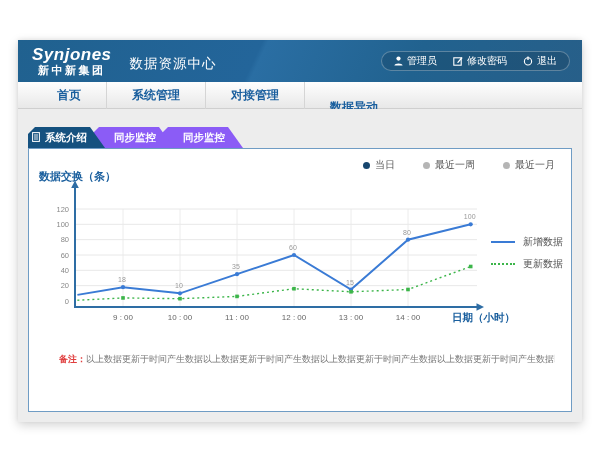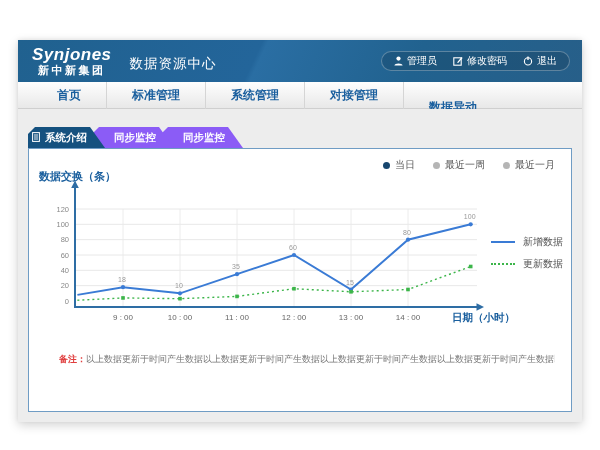--- a/index.html
+++ b/index.html
@@ -39,21 +39,21 @@
   .tab { height:21px; padding:0 18px 0 4px; display:flex; align-items:center; gap:5px;
          font-size:10.5px; font-weight:bold; color:#fff; cursor:pointer;
          clip-path:polygon(0 100%, 0 7px, 7px 0, calc(100% - 15px) 0, 100% 100%); }
   .tab.active { background:#15517f; z-index:3; }
   .tab.inactive { background:#8b5cf6; z-index:2; margin-left:-13px; padding-left:22px; }
   .tab.inactive + .tab.inactive { z-index:1; }
 
   .panel { position:absolute; left:10px; right:10px; top:39px; height:264px;
            background:#ffffff; border:1px solid #6f9cc4; }
 
-  .range-group { position:absolute; top:9px; right:16px; display:flex; gap:18px; align-items:center; }
+  .range-group { position:absolute; top:9px; right:16px; display:flex; gap:28px; align-items:center; }
   .range-opt { display:flex; align-items:center; gap:5px; font-size:10px; color:#555; cursor:pointer; }
   .radio-dot { width:7px; height:7px; border-radius:50%; background:#b5b5b5; }
   .range-opt.selected .radio-dot { background:#17466e; }
 
   .y-axis-title { position:absolute; left:10px; top:20px; font-size:11px; font-weight:bold; color:#1a5f9e; }
 
   .chart-svg { position:absolute; left:0; top:30px; }
   .ytick  { font-size:7.5px; fill:#888; }
   .xtick  { font-size:8px; fill:#666; }
   .ptlabel{ font-size:7px; fill:#999; }
@@ -106,21 +106,20 @@
               <line x1="5" y1="0.4" x2="5" y2="4" stroke="#fff" stroke-width="1.3"></line>
             </svg>
         </span>
         <span>退出</span>
       </div>
     </div>
   </div>
 
   <div class="nav">
     <div class="nav-item">首页</div>
-    <div class="nav-item">标准管理</div>
     <div class="nav-item">系统管理</div>
     <div class="nav-item">对接管理</div>
     <div class="nav-item">数据异动</div>
   </div>
 
   <div class="content">
 
     <div class="tabs">
       <div class="tab active">
         <span>

